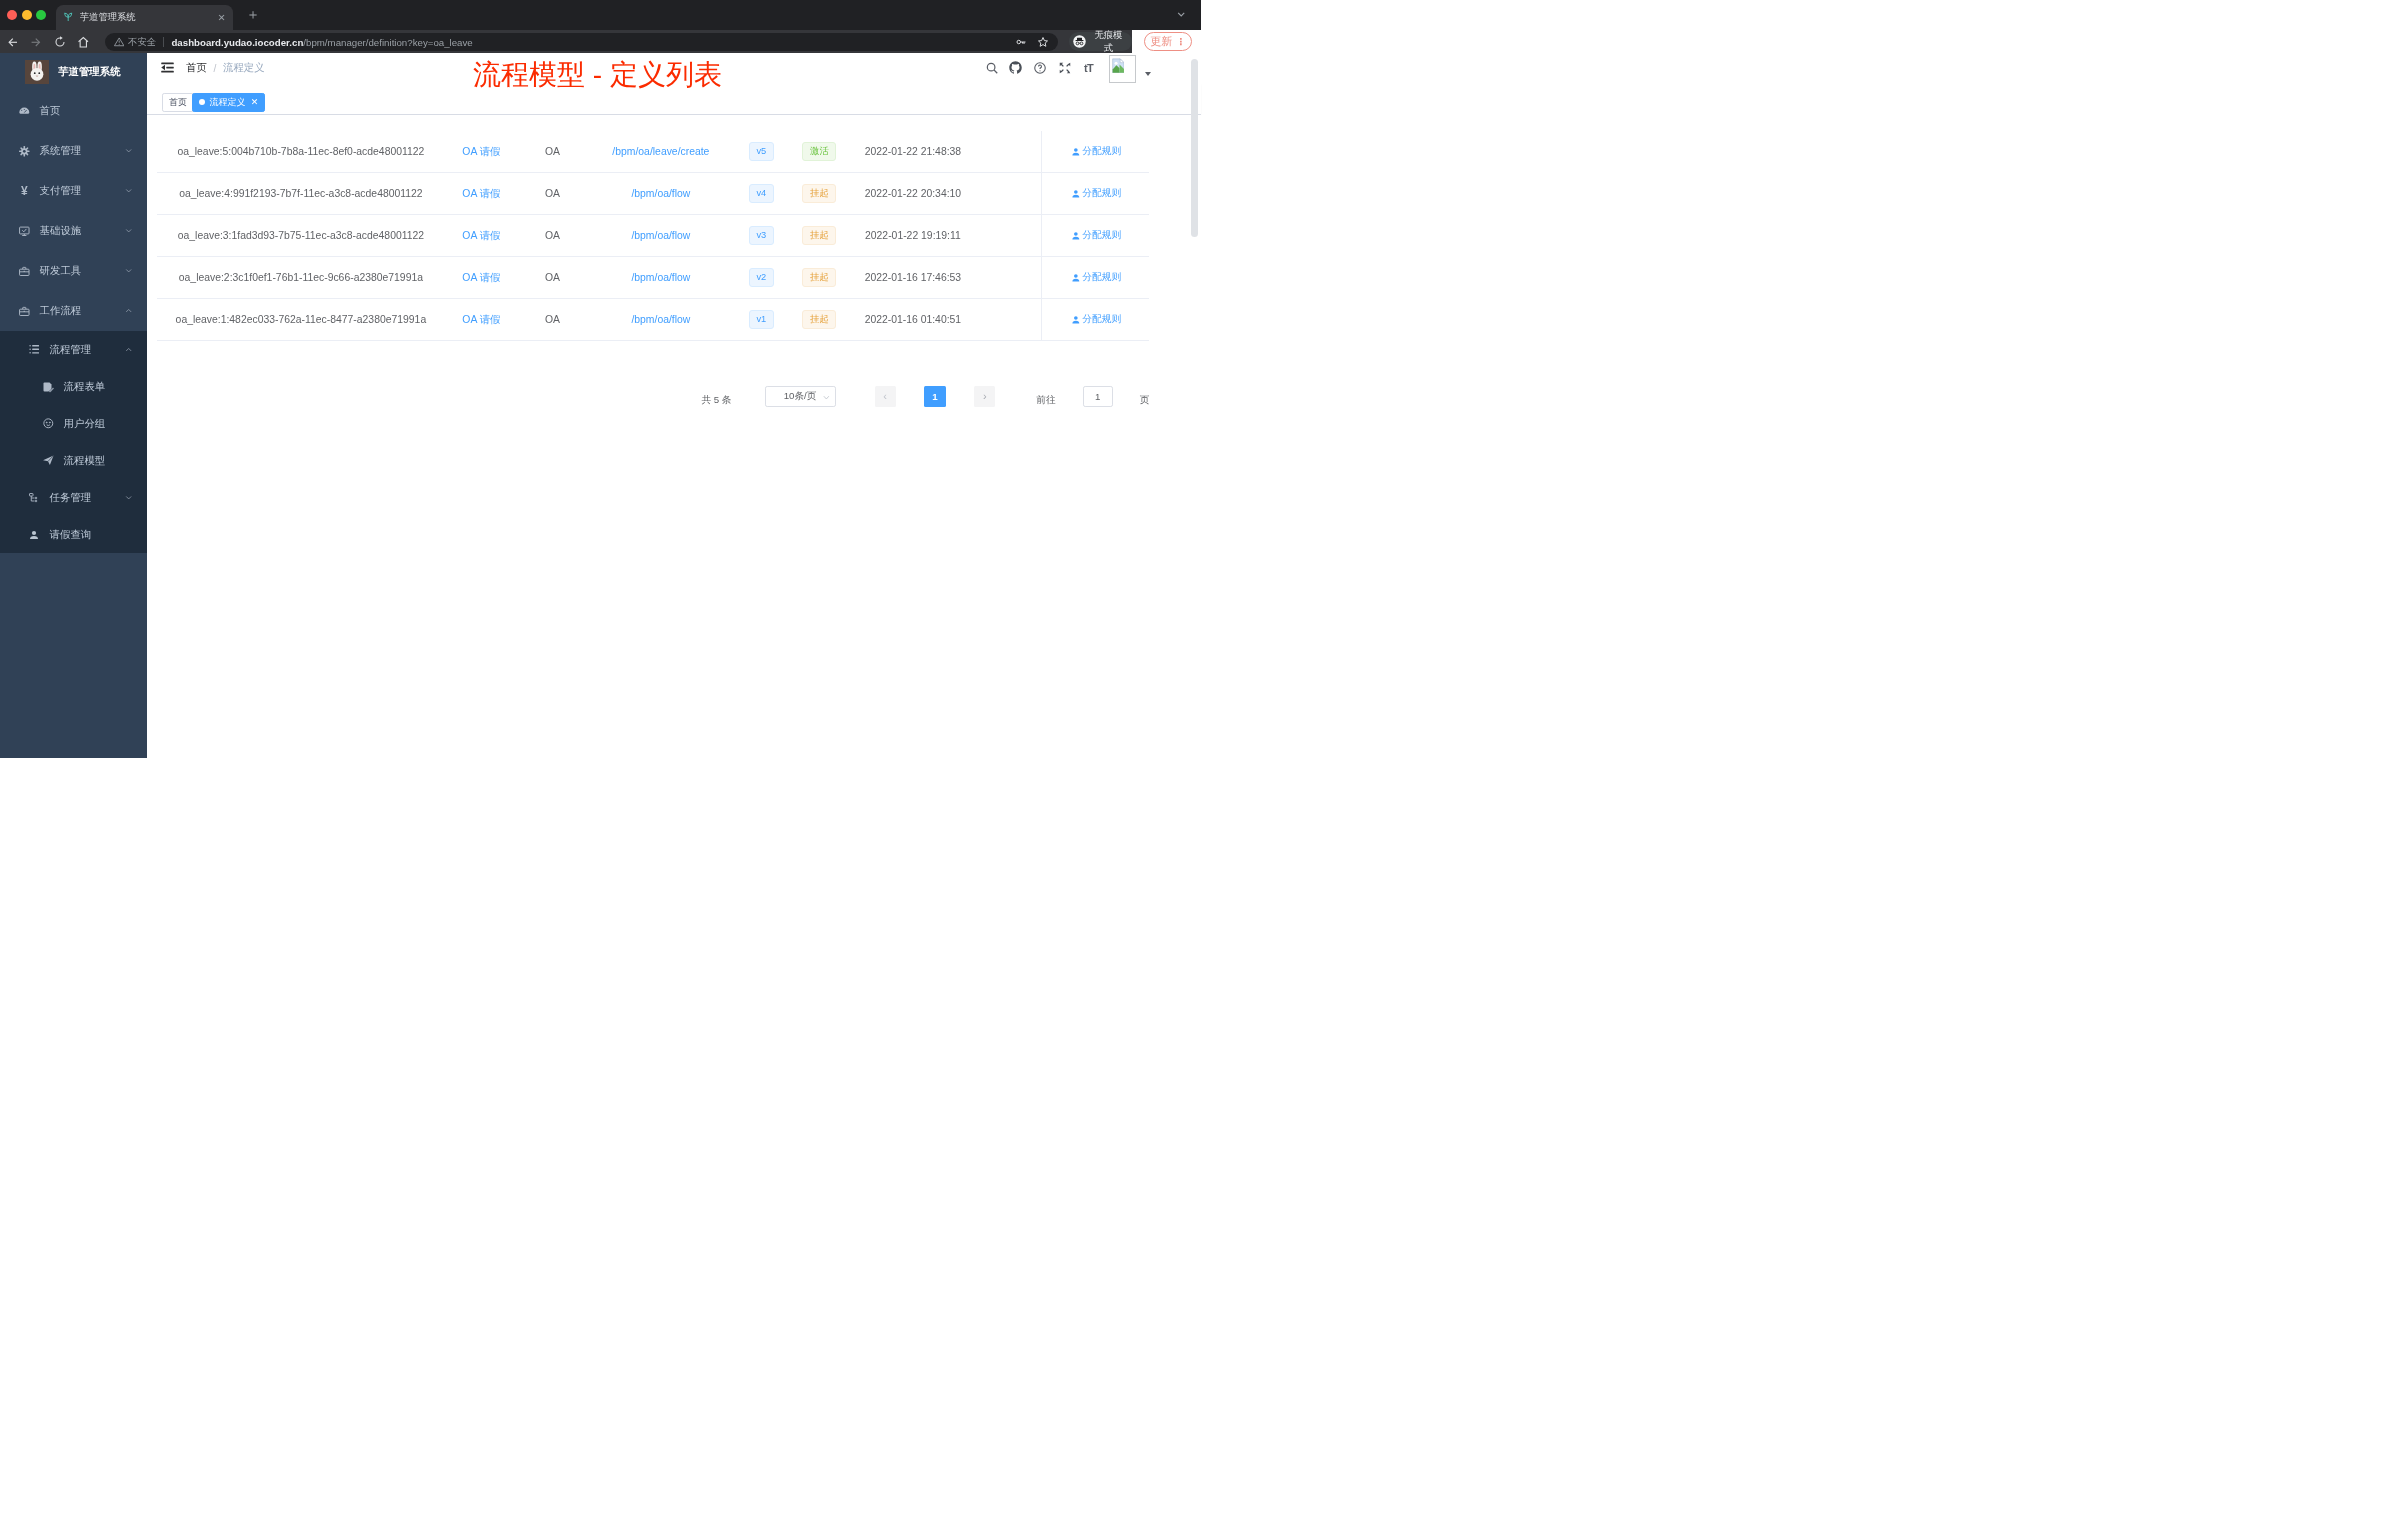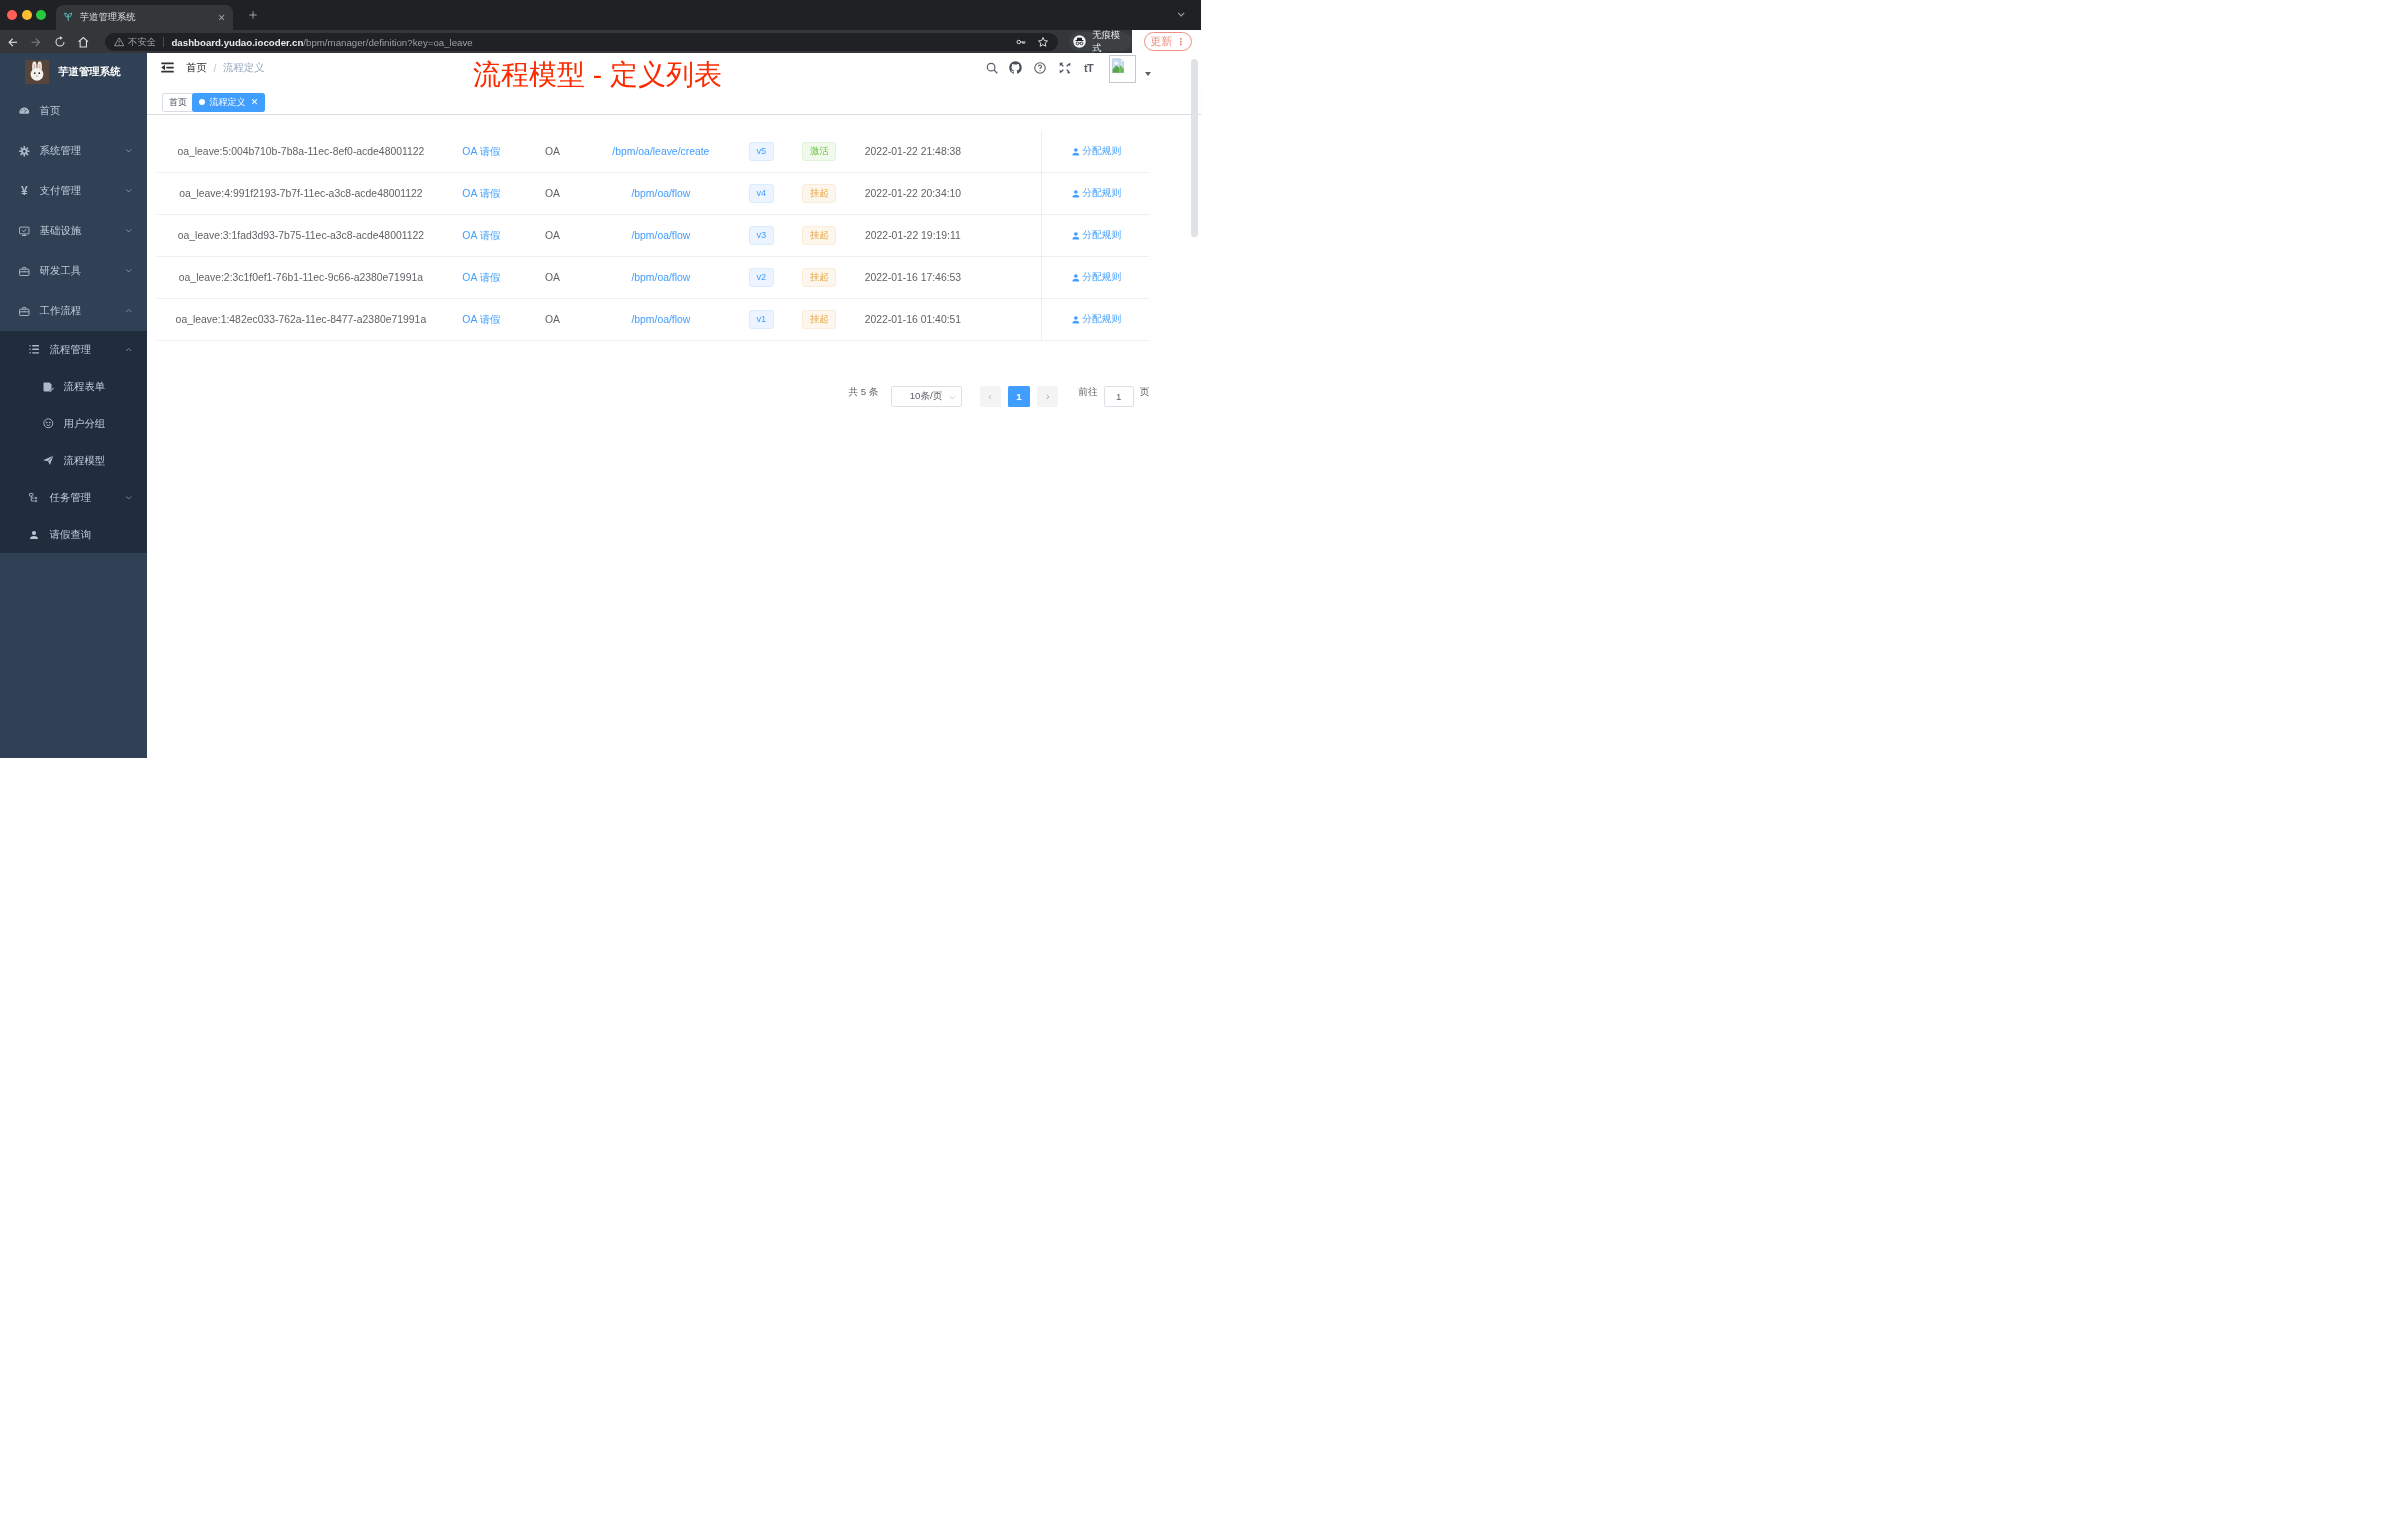--- a/index.html
+++ b/index.html
@@ -12,21 +12,21 @@
   .light { position:absolute; top:9.7px; width:10.4px; height:10.4px; border-radius:50%; }
   #tab { position:absolute; left:56px; top:5.2px; width:177px; height:24.5px; background:#35363a;
     border-radius:7.4px 7.4px 0 0; display:flex; align-items:center; padding:0 7.4px; }
   #tab-title { color:#dfe1e5; font-size:9.3px; margin-left:6px; flex:1; white-space:nowrap; overflow:hidden; }
   .chrome-glyph { color:#9aa0a6; }
   #newtab-btn { position:absolute; left:244px; top:6px; font-size:14px; color:#9aa0a6; width:18px; height:18px;
     display:flex; align-items:center; justify-content:center; }
   #tabsearch { position:absolute; left:1176px; top:9px; }
 
   #toolbar { position:absolute; left:0; top:30px; width:1132px; height:24px; background:#35363a;
-    display:flex; align-items:center; }
+    display:flex; align-items:center;text-align:center; }
   .nav-ic { width:22px; height:19.3px; display:flex; align-items:center; justify-content:center; margin-left:1.5px; }
   #url-pill { position:absolute; left:105px; top:3px; width:953px; height:18px; border-radius:9px;
     background:#202124; display:flex; align-items:center; padding:0 9px; }
   #sec-label { color:#9aa0a6; font-size:9.3px; margin-left:3.7px; }
   .url-div { width:0.7px; height:10.4px; background:#4a4d51; margin:0 7.4px; }
   #url-host { color:#e8eaed; font-size:9.7px; font-weight:bold; }
   #url-path { color:#9aa0a6; font-size:9.7px; }
   #pill-right { margin-left:auto; display:flex; align-items:center; gap:10.4px; }
   #incog { position:absolute; left:1069px; top:2.2px; height:19.3px; border-radius:9.7px; background:#3c4043;
     display:flex; align-items:center; padding:0 7.4px 0 3px; gap:5.2px; }
@@ -93,21 +93,21 @@
   .link { color:#409eff; cursor:pointer; }
   .vtag { background:#ecf5ff; border:0.7px solid #d9ecff; color:#409eff; border-radius:3px;
     font-size:9.3px; padding:3.7px 6.7px; line-height:1; }
   .stag { border-radius:3px; font-size:9.3px; padding:3.7px 6.7px; line-height:1; }
   .stag.success { background:#f0f9eb; border:0.7px solid #e1f3d8; color:#67c23a; }
   .stag.warning { background:#fdf6ec; border:0.7px solid #faecd8; color:#e6a23c; }
   .action { display:flex; align-items:center; gap:2px; color:#409eff; font-size:9.7px; cursor:pointer; }
 
   
   #pager { position:absolute; left:10.4px; top:271px; width:992px; height:21px;
-    display:flex; align-items:flex-start; justify-content:flex-end; font-size:9.7px; color:#606266; }
+    display:flex; align-items:flex-end; justify-content:flex-end; font-size:9.7px; color:#606266;gap:21px; }
   #pg-total { margin-right:12px; }
   #pg-size { width:71px; height:21px; border:0.7px solid #dcdfe6; border-radius:2.2px; position:relative;
     display:flex; align-items:center; justify-content:center; color:#606266; margin-right:18px; cursor:pointer; }
   #pg-size .caret { position:absolute; right:5.2px; top:8.2px; width:6px; height:4.5px; }
   .pg-btn { width:21px; height:21px; background:#f4f4f5; border-radius:1.5px; display:flex; align-items:center;
     justify-content:center; cursor:pointer; }
   #pg-prev { margin-right:7.4px; color:#c0c4cc; }
   #pg-cur { width:22px; height:21px; background:#409eff; color:#fff; border-radius:1.5px; display:flex;
     align-items:center; justify-content:center; font-weight:bold; margin-right:7.4px; }
   #pg-next { color:#a8abb2; margin-right:20px; }

